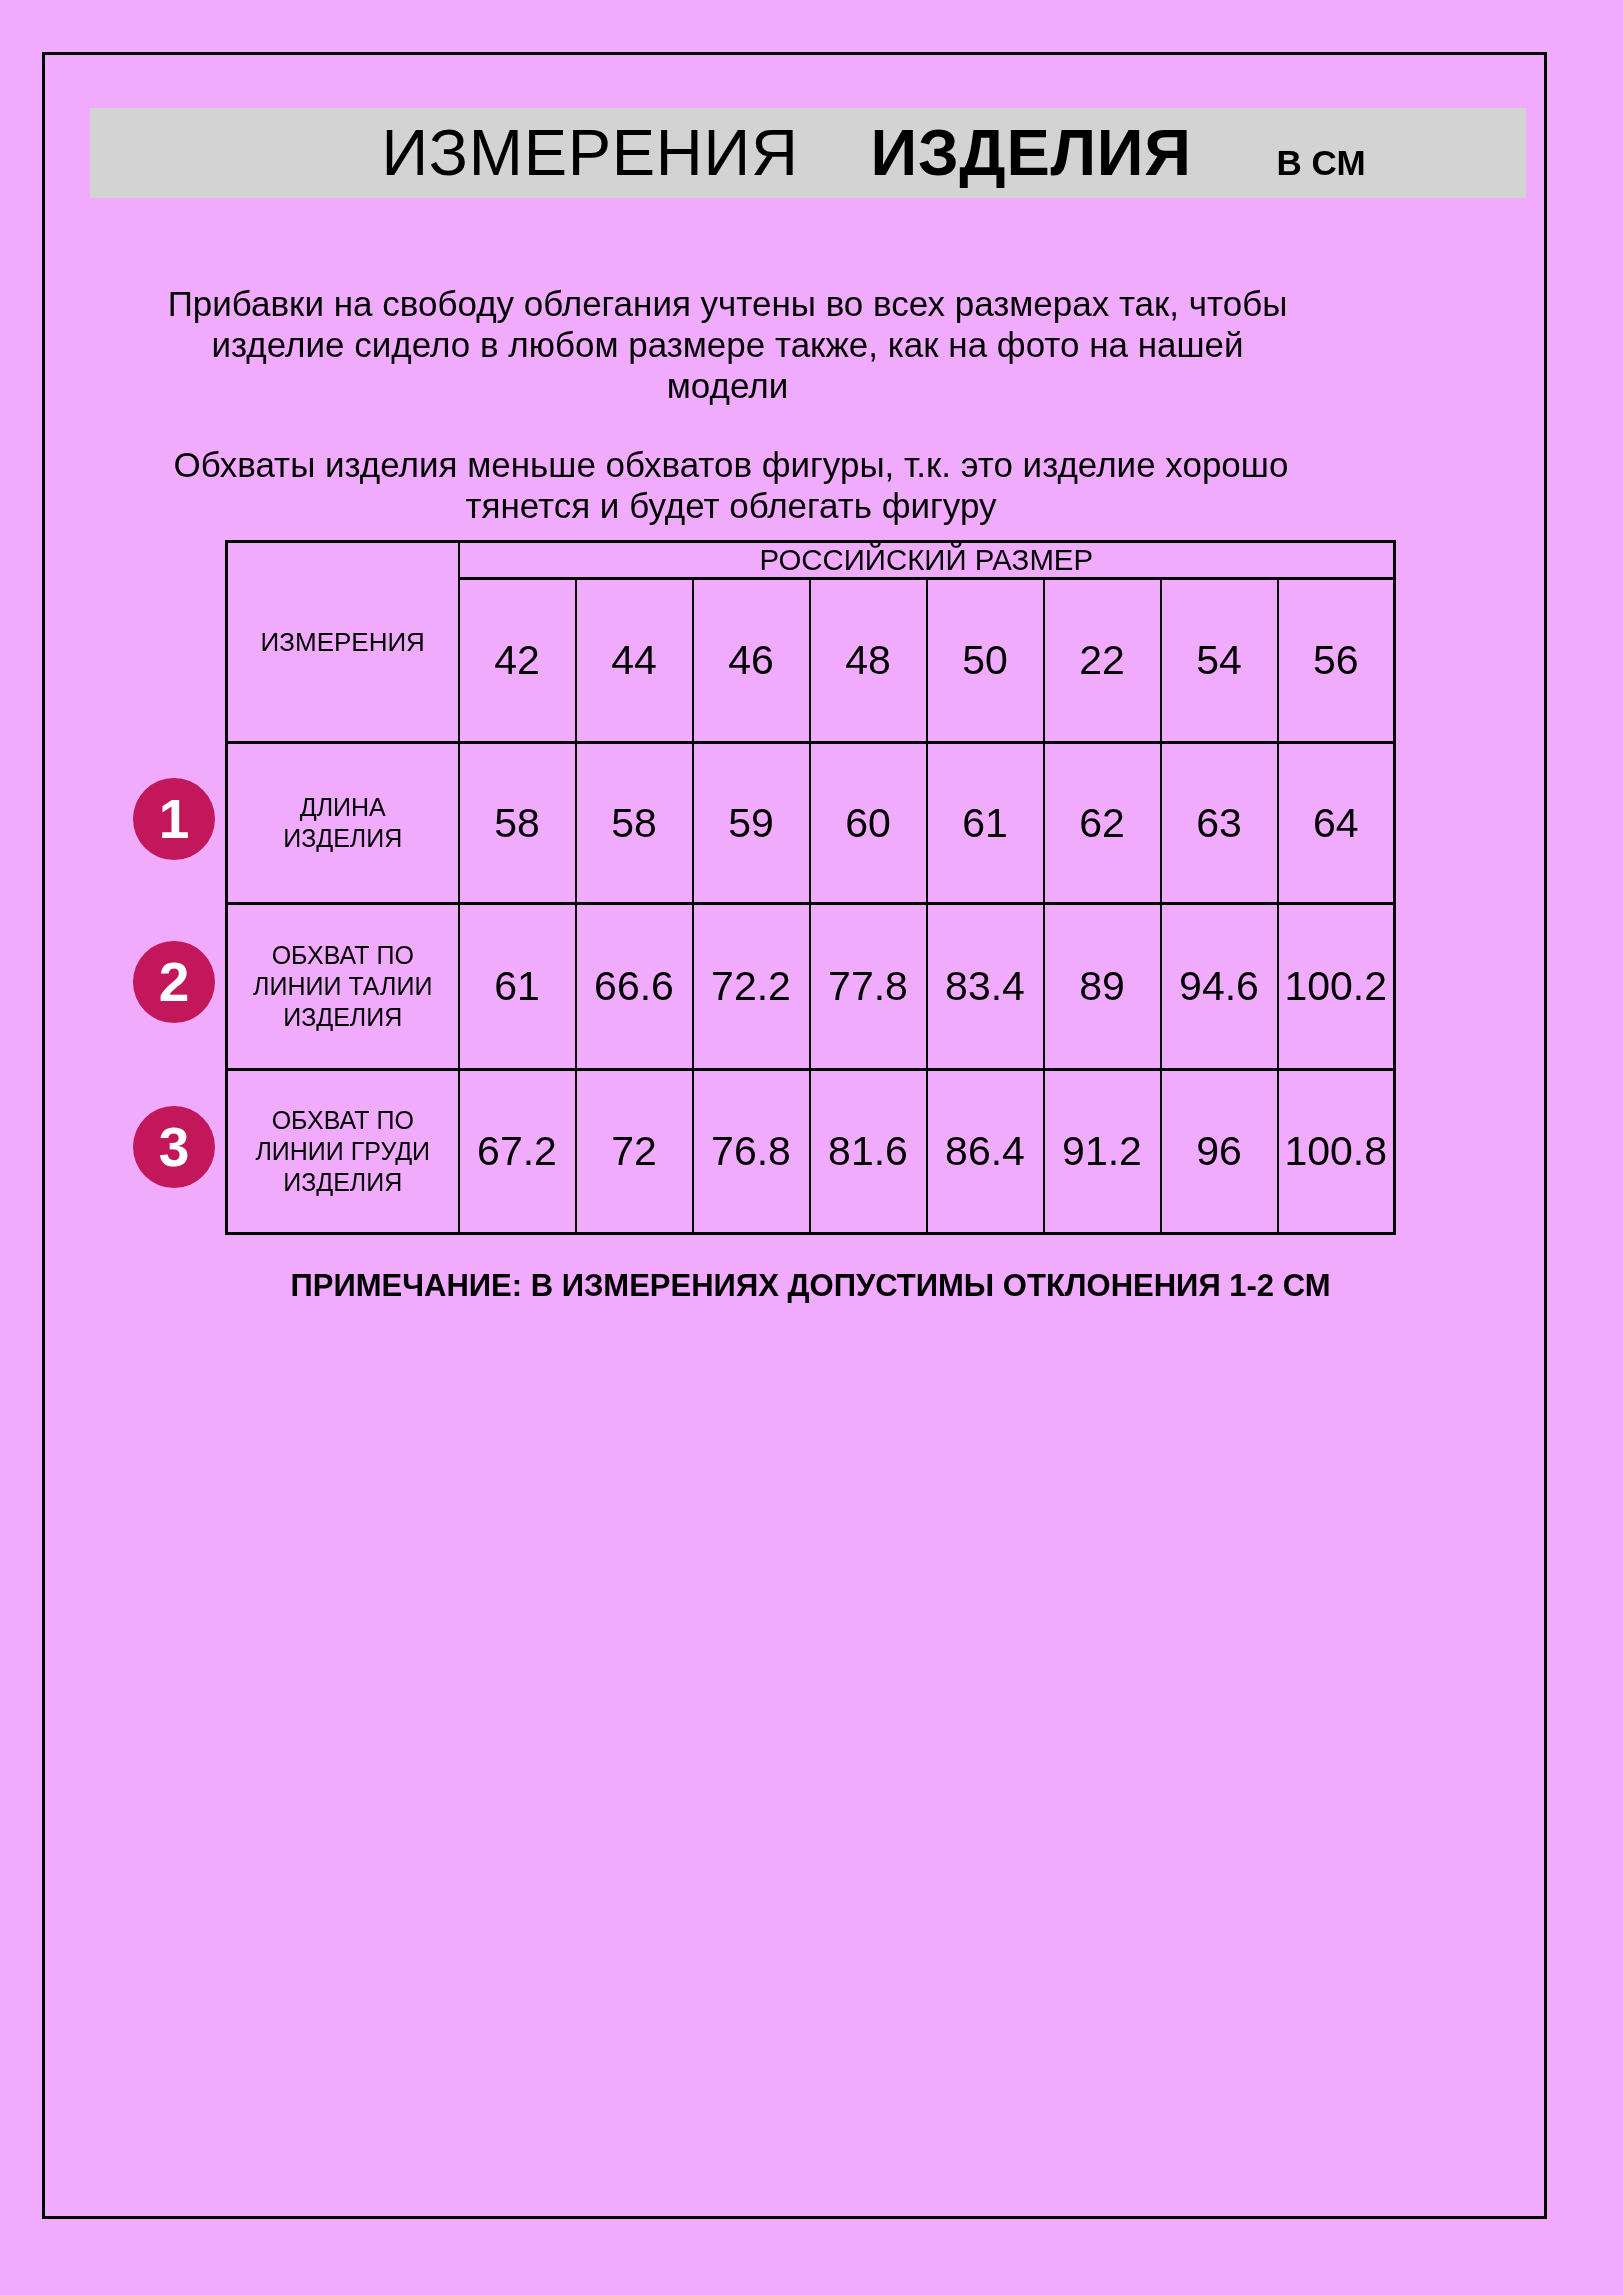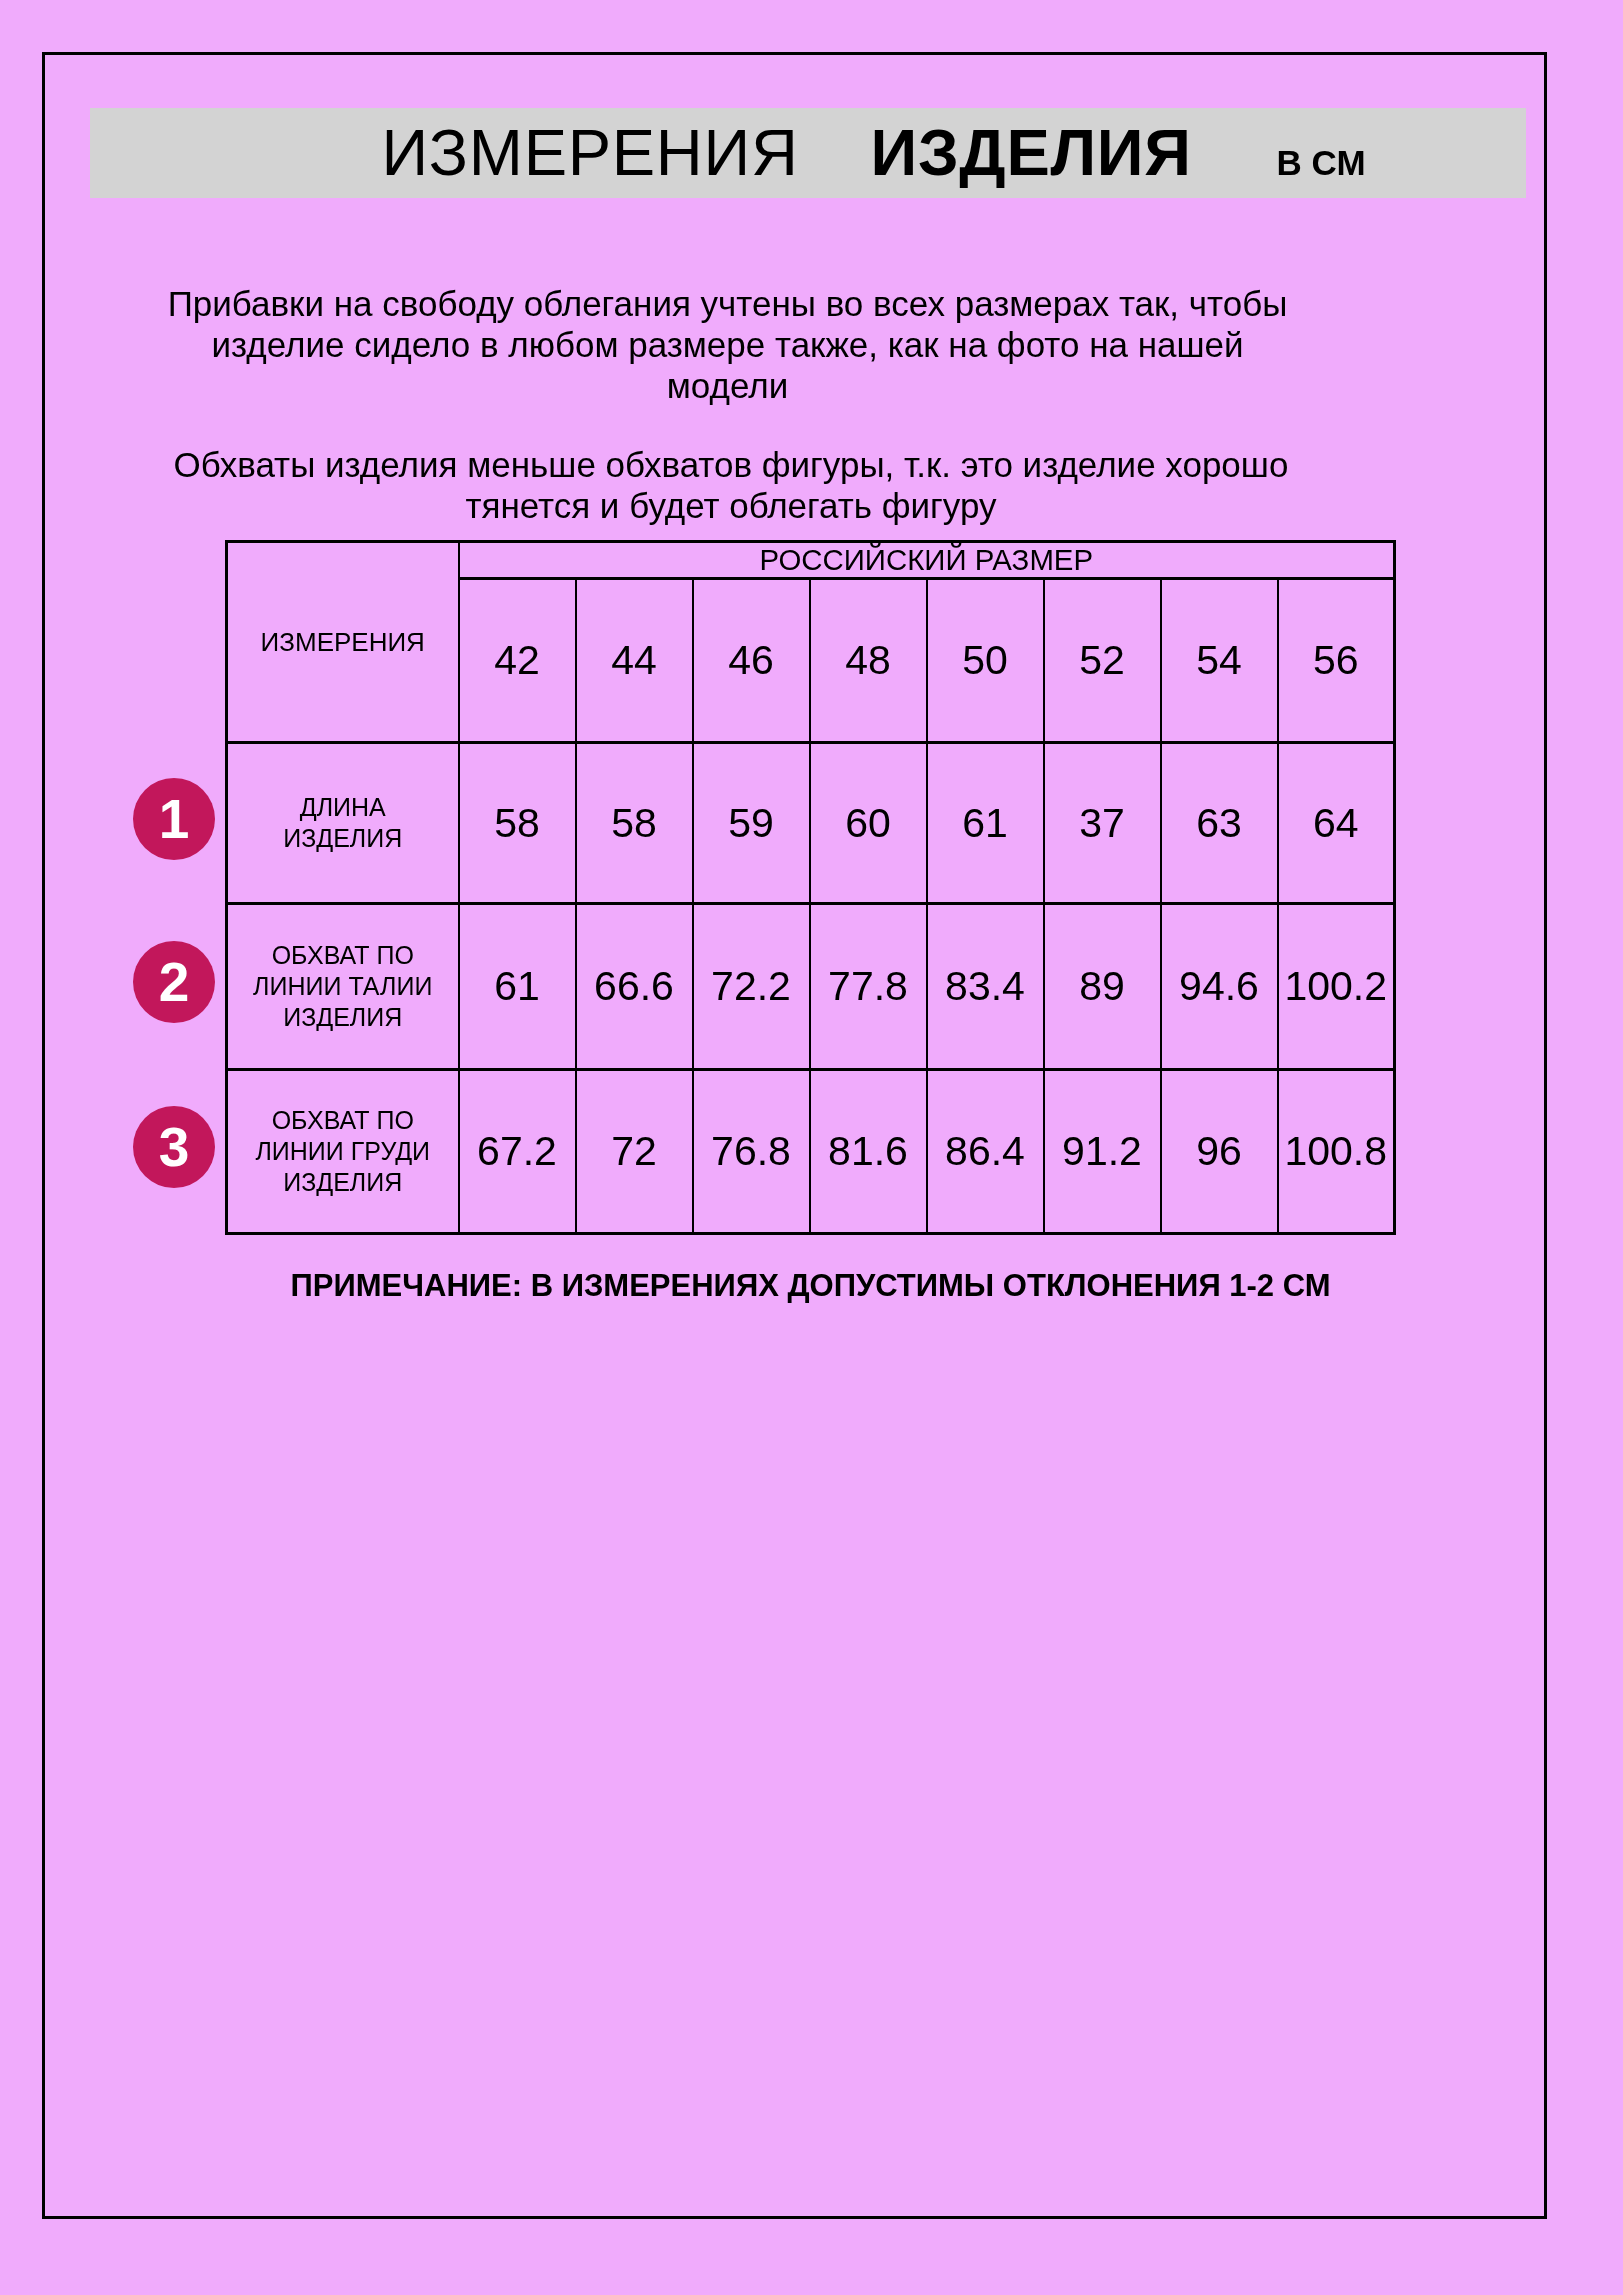--- a/index.html
+++ b/index.html
@@ -197,33 +197,33 @@
         <tr class="group-row">
           <th class="corner-cell" rowspan="2">ИЗМЕРЕНИЯ</th>
           <th class="group-cell" colspan="8">РОССИЙСКИЙ РАЗМЕР</th>
         </tr>
         <tr class="sizes-row">
           <th class="size-cell">42</th>
           <th class="size-cell">44</th>
           <th class="size-cell">46</th>
           <th class="size-cell">48</th>
           <th class="size-cell">50</th>
-          <th class="size-cell">52</th>
+          <th class="size-cell">22</th>
           <th class="size-cell">54</th>
           <th class="size-cell">56</th>
         </tr>
         <tr class="data-row-1">
           <th class="row-label-cell">ДЛИНА
 ИЗДЕЛИЯ</th>
           <td class="value-cell">58</td>
           <td class="value-cell">58</td>
           <td class="value-cell">59</td>
           <td class="value-cell">60</td>
           <td class="value-cell">61</td>
-          <td class="value-cell">37</td>
+          <td class="value-cell">62</td>
           <td class="value-cell">63</td>
           <td class="value-cell">64</td>
         </tr>
         <tr class="data-row-2">
           <th class="row-label-cell">ОБХВАТ ПО
 ЛИНИИ ТАЛИИ
 ИЗДЕЛИЯ</th>
           <td class="value-cell">61</td>
           <td class="value-cell">66.6</td>
           <td class="value-cell">72.2</td>

